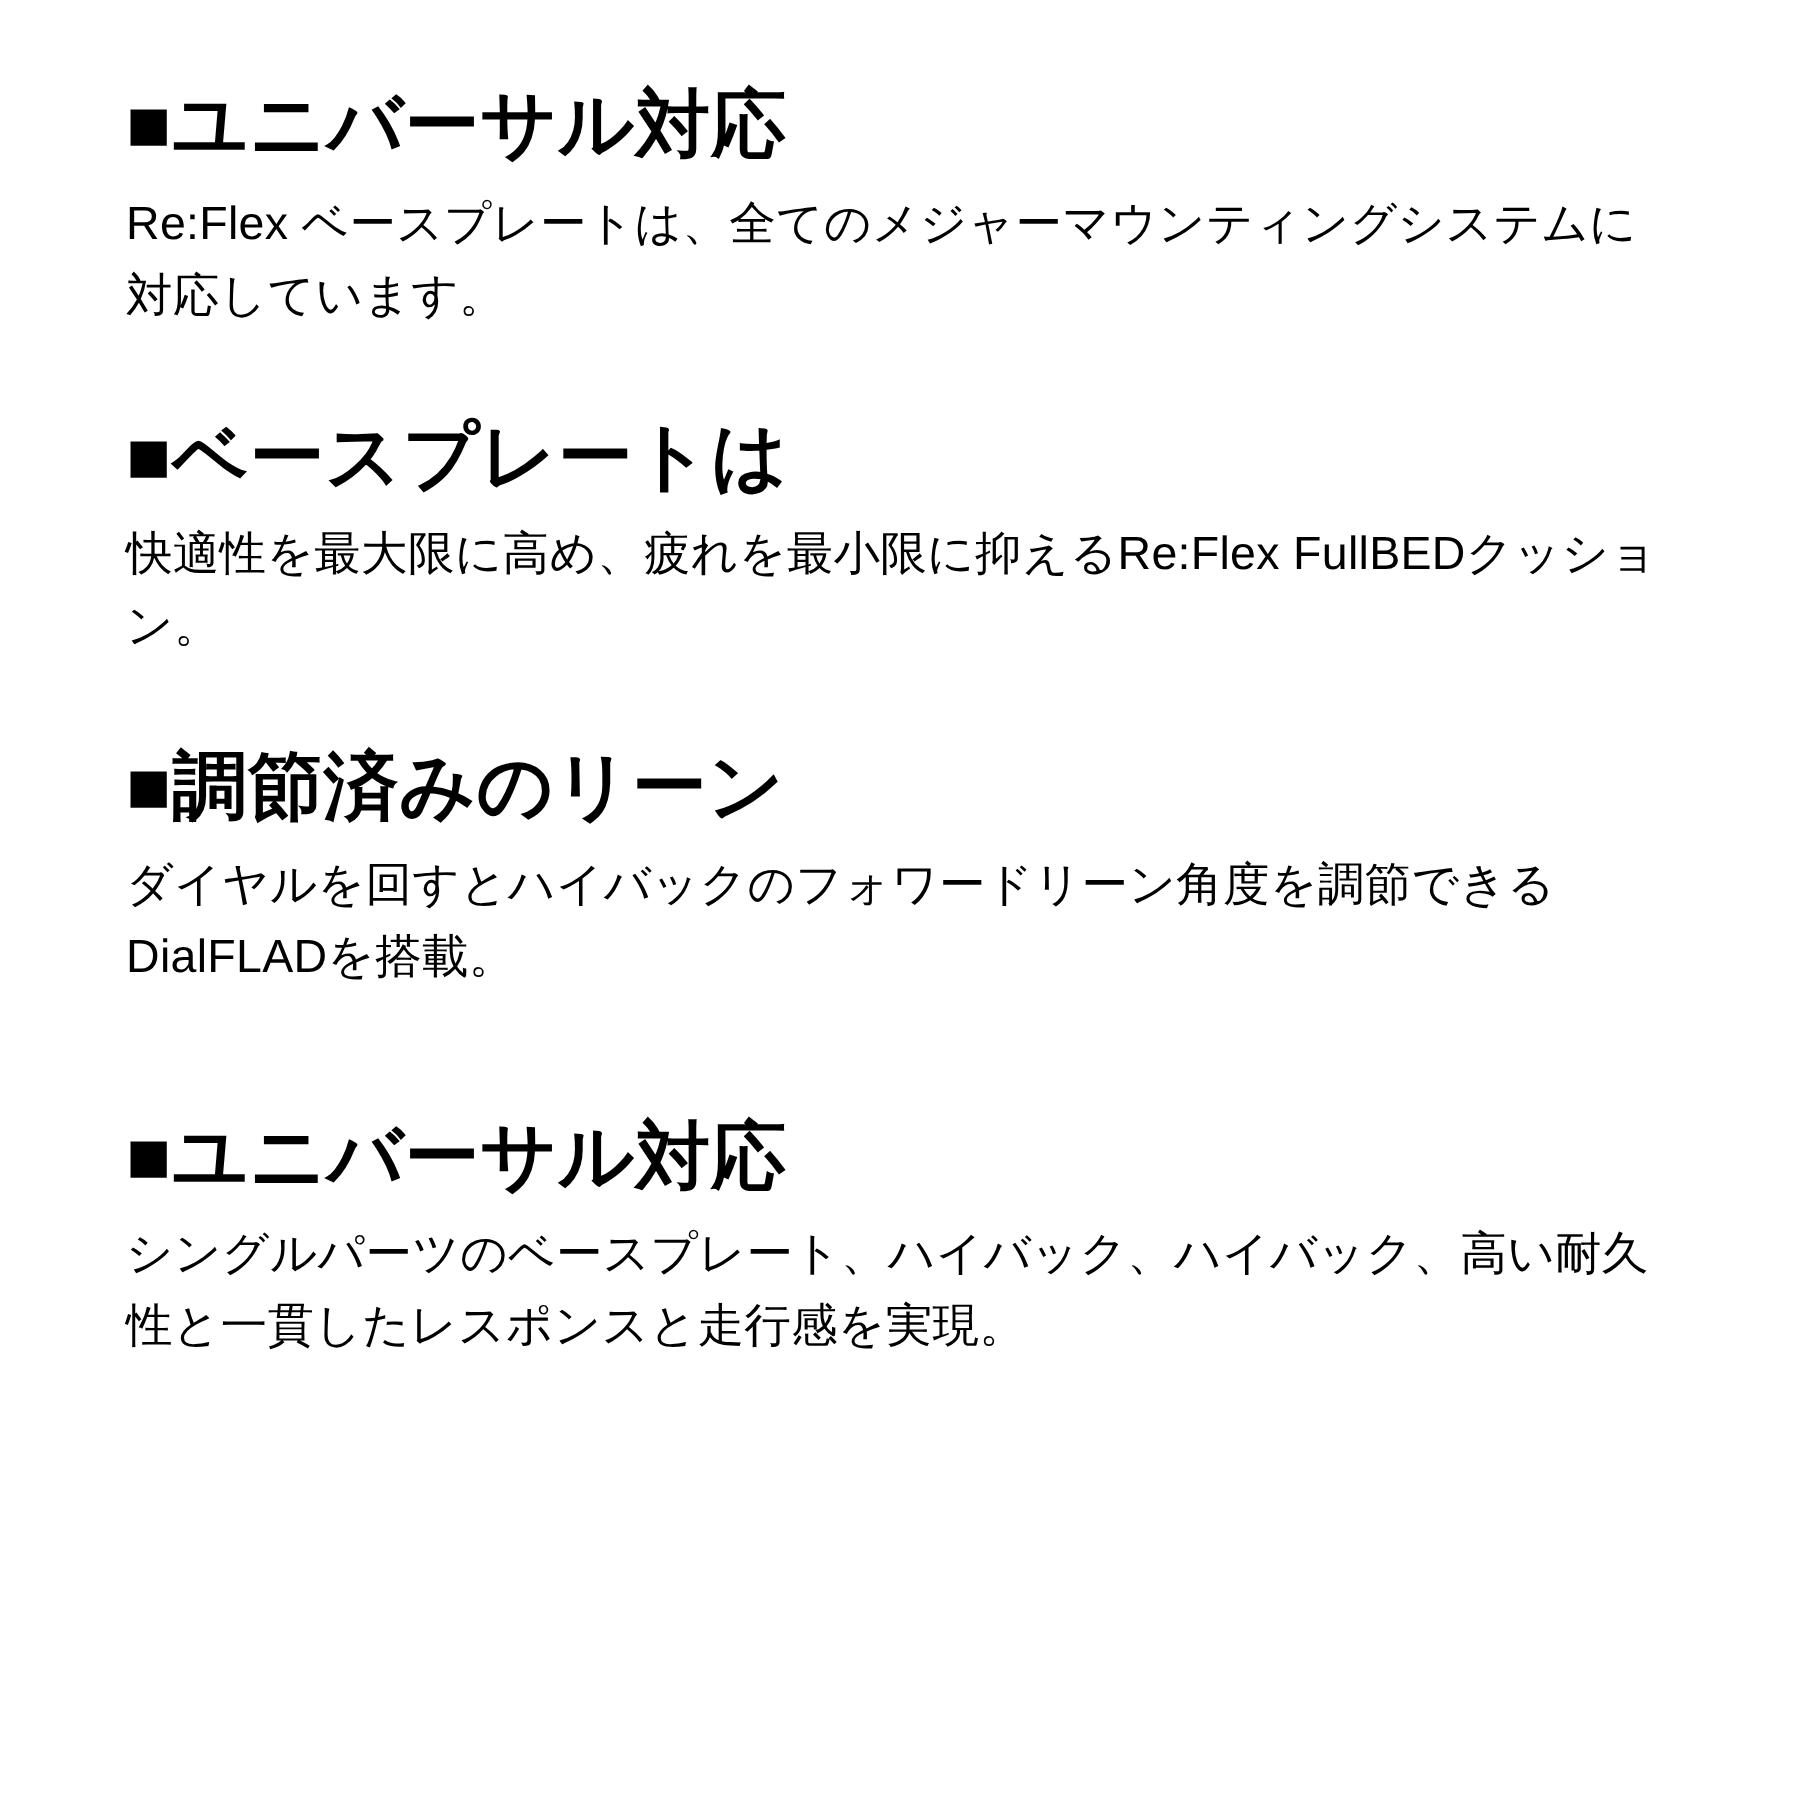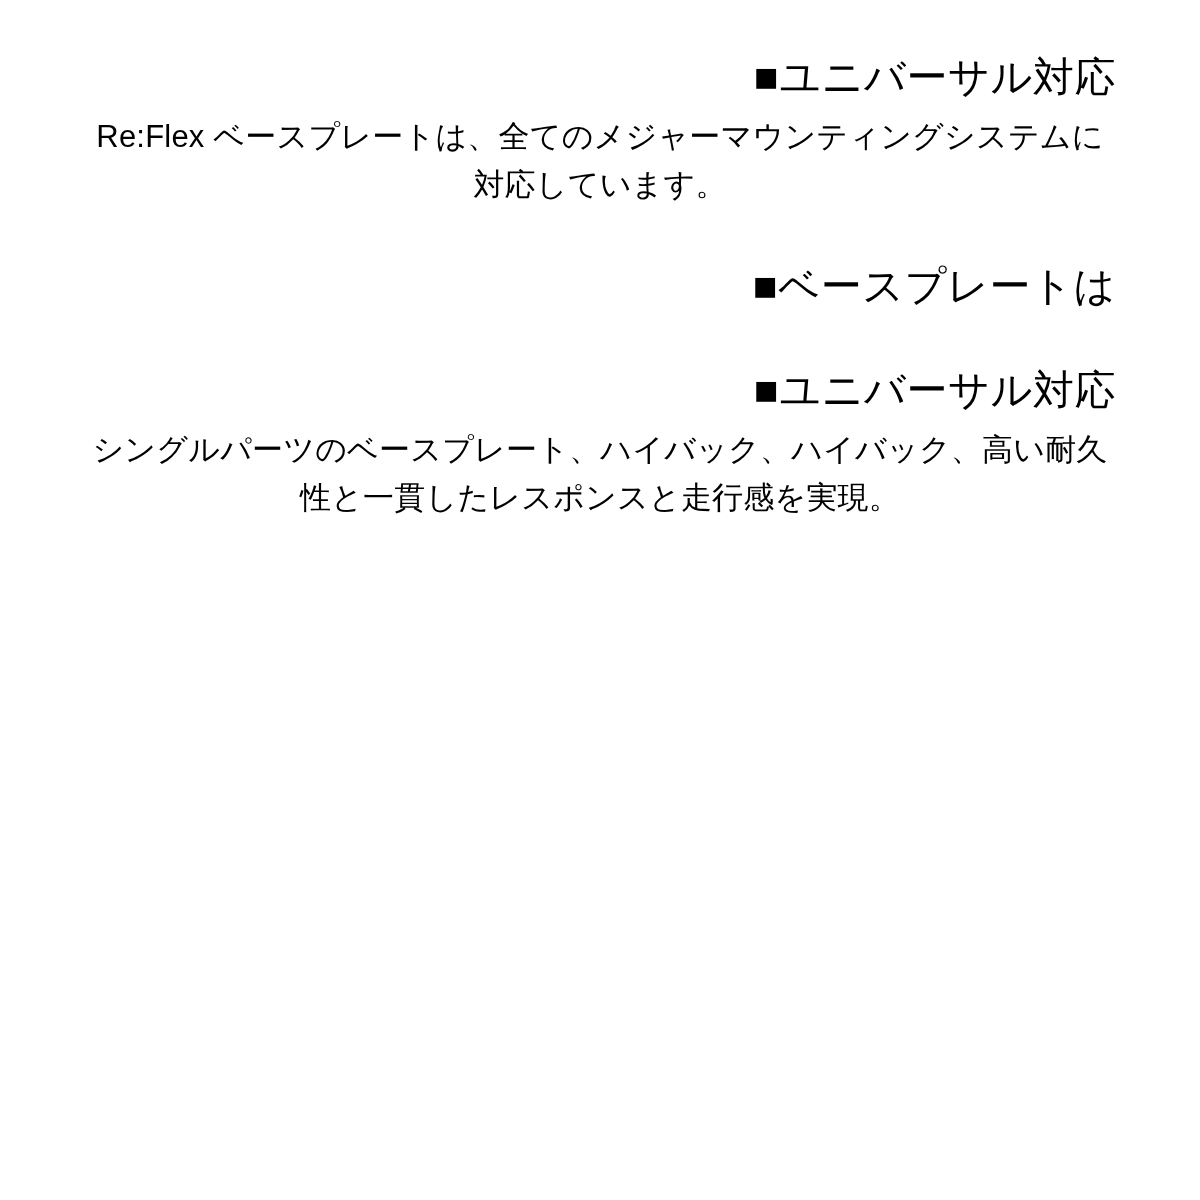--- a/index.html
+++ b/index.html
@@ -21,51 +21,54 @@
     padding: 52px 84px 0 84px;
     background: #ffffff;
   }
   .section {
     margin: 0 0 52px 0;
   }
   .section.gap-large {
     margin-bottom: 78px;
   }
   .section-heading {
-    font-size: 41px;
-    font-weight: normal;
+    font-size: 50px;
+    font-weight: bold;
     line-height: 1.25;
     letter-spacing: 0.5px;
     margin: 0 0 10px 0;
     white-space: nowrap;
-    text-align: right;
   }
   .section-body {
     font-size: 31px;
     font-weight: normal;
     line-height: 1.55;
     letter-spacing: 0.2px;
     margin: 0;
     max-width: 1035px;
-    text-align: center;
   }
 </style>
 </head>
 <body>
 
 <div class="page">
 
   <div class="section">
     <h2 class="section-heading">■ユニバーサル対応</h2>
     <p class="section-body">Re:Flex ベースプレートは、全てのメジャーマウンティングシステムに対応しています。</p>
   </div>
 
   <div class="section">
     <h2 class="section-heading">■ベースプレートは</h2>
+    <p class="section-body">快適性を最大限に高め、疲れを最小限に抑えるRe:Flex FullBEDクッション。</p>
   </div>
 
+  <div class="section gap-large">
+    <h2 class="section-heading">■調節済みのリーン</h2>
+    <p class="section-body">ダイヤルを回すとハイバックのフォワードリーン角度を調節できるDialFLADを搭載。</p>
+  </div>
 
   <div class="section">
     <h2 class="section-heading">■ユニバーサル対応</h2>
     <p class="section-body">シングルパーツのベースプレート、ハイバック、ハイバック、高い耐久性と一貫したレスポンスと走行感を実現。</p>
   </div>
 
 </div>
 
 </body></html>

